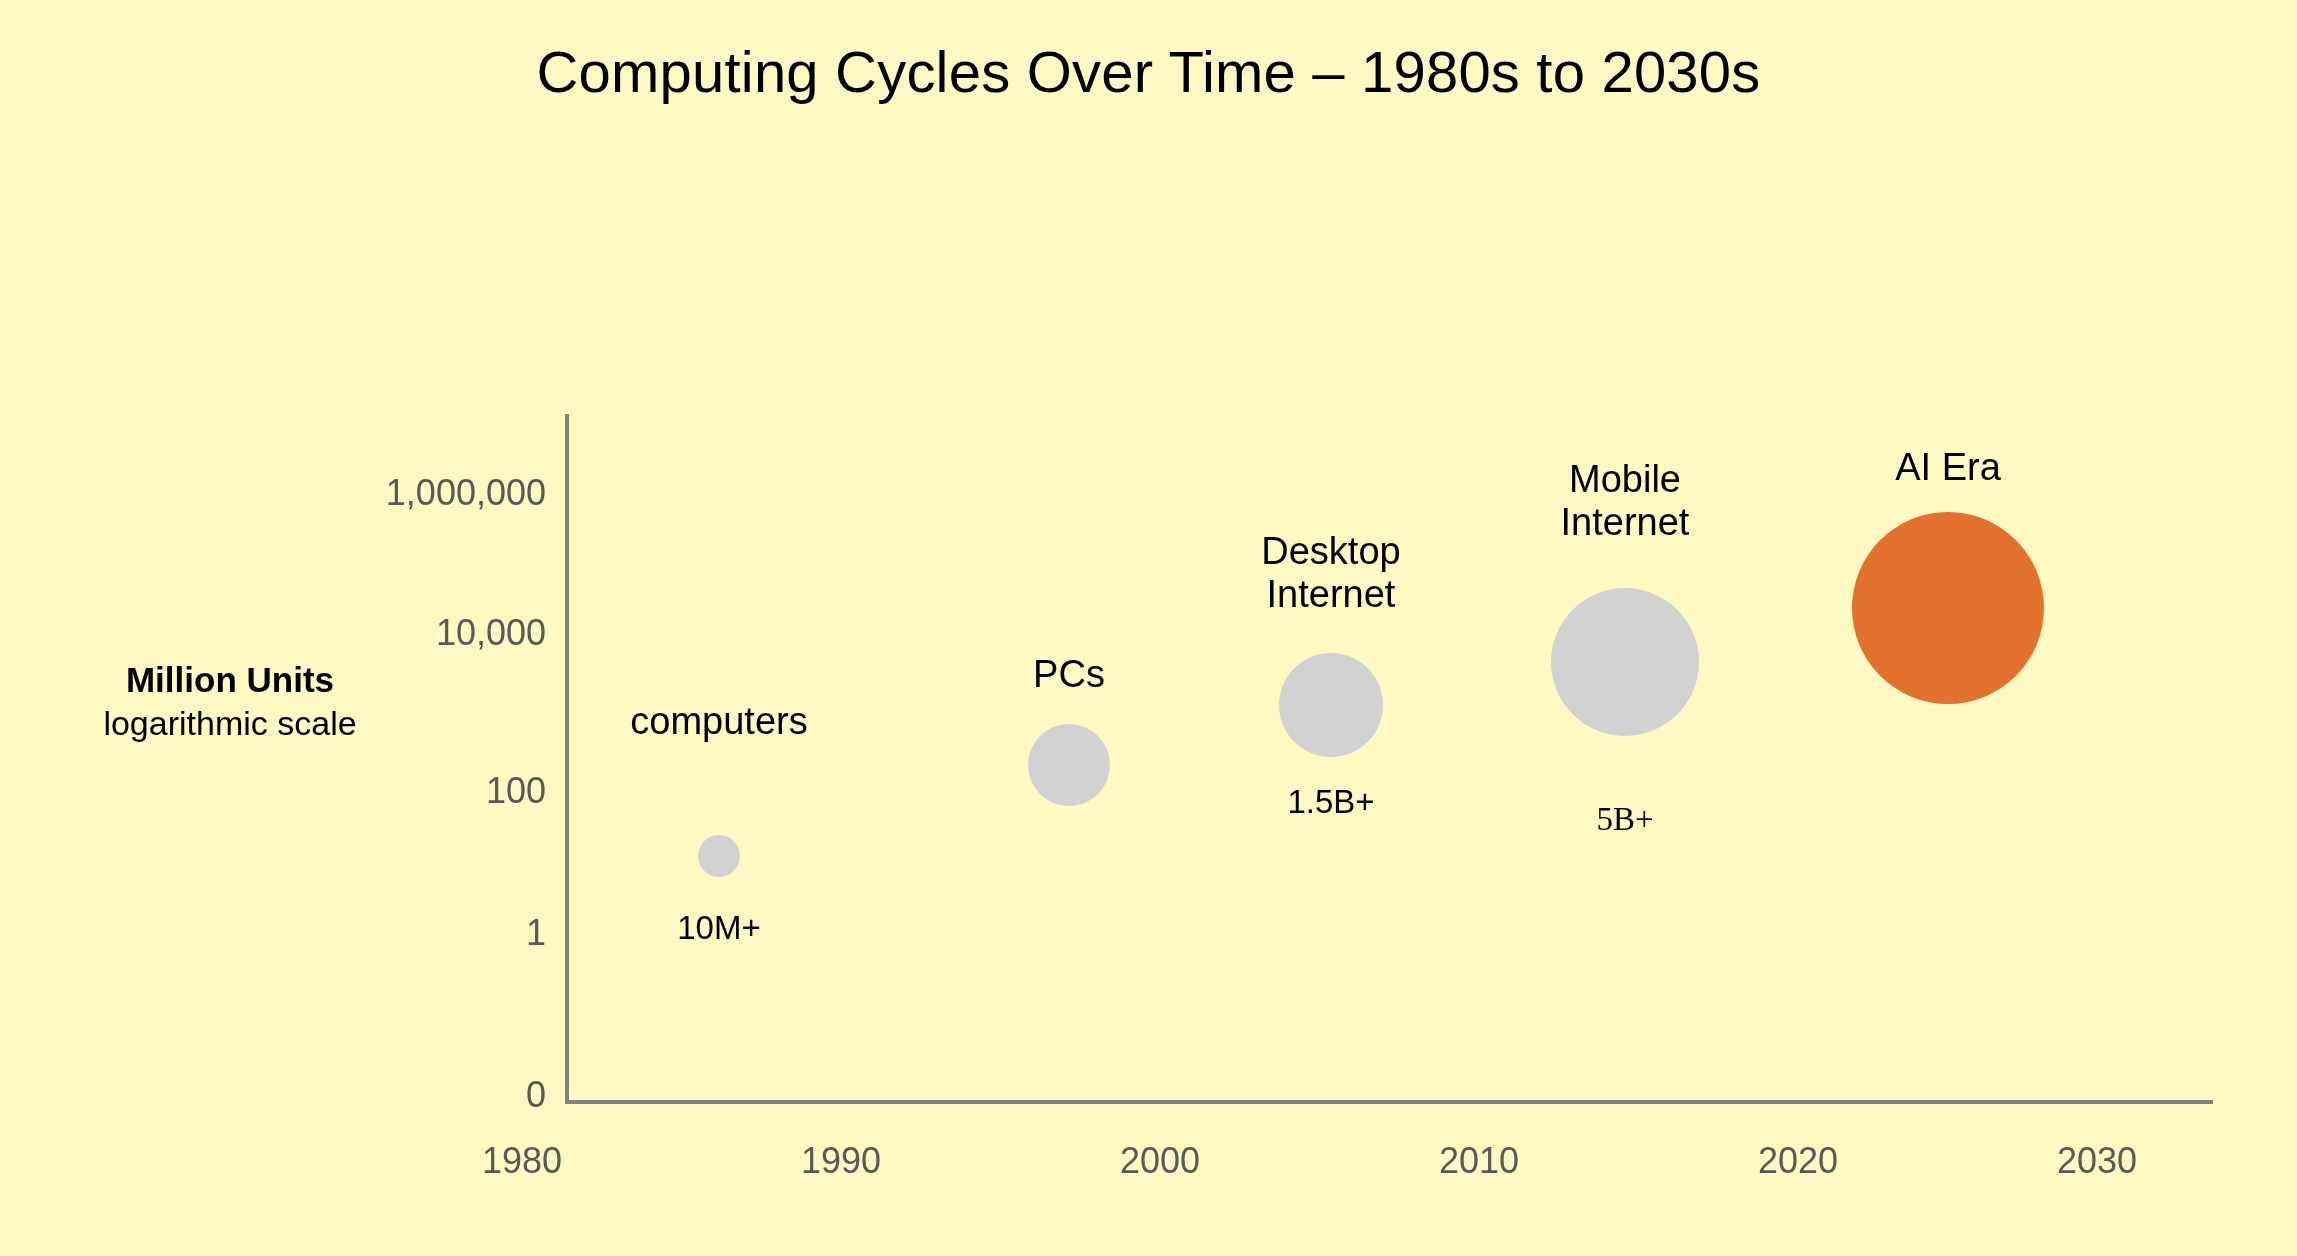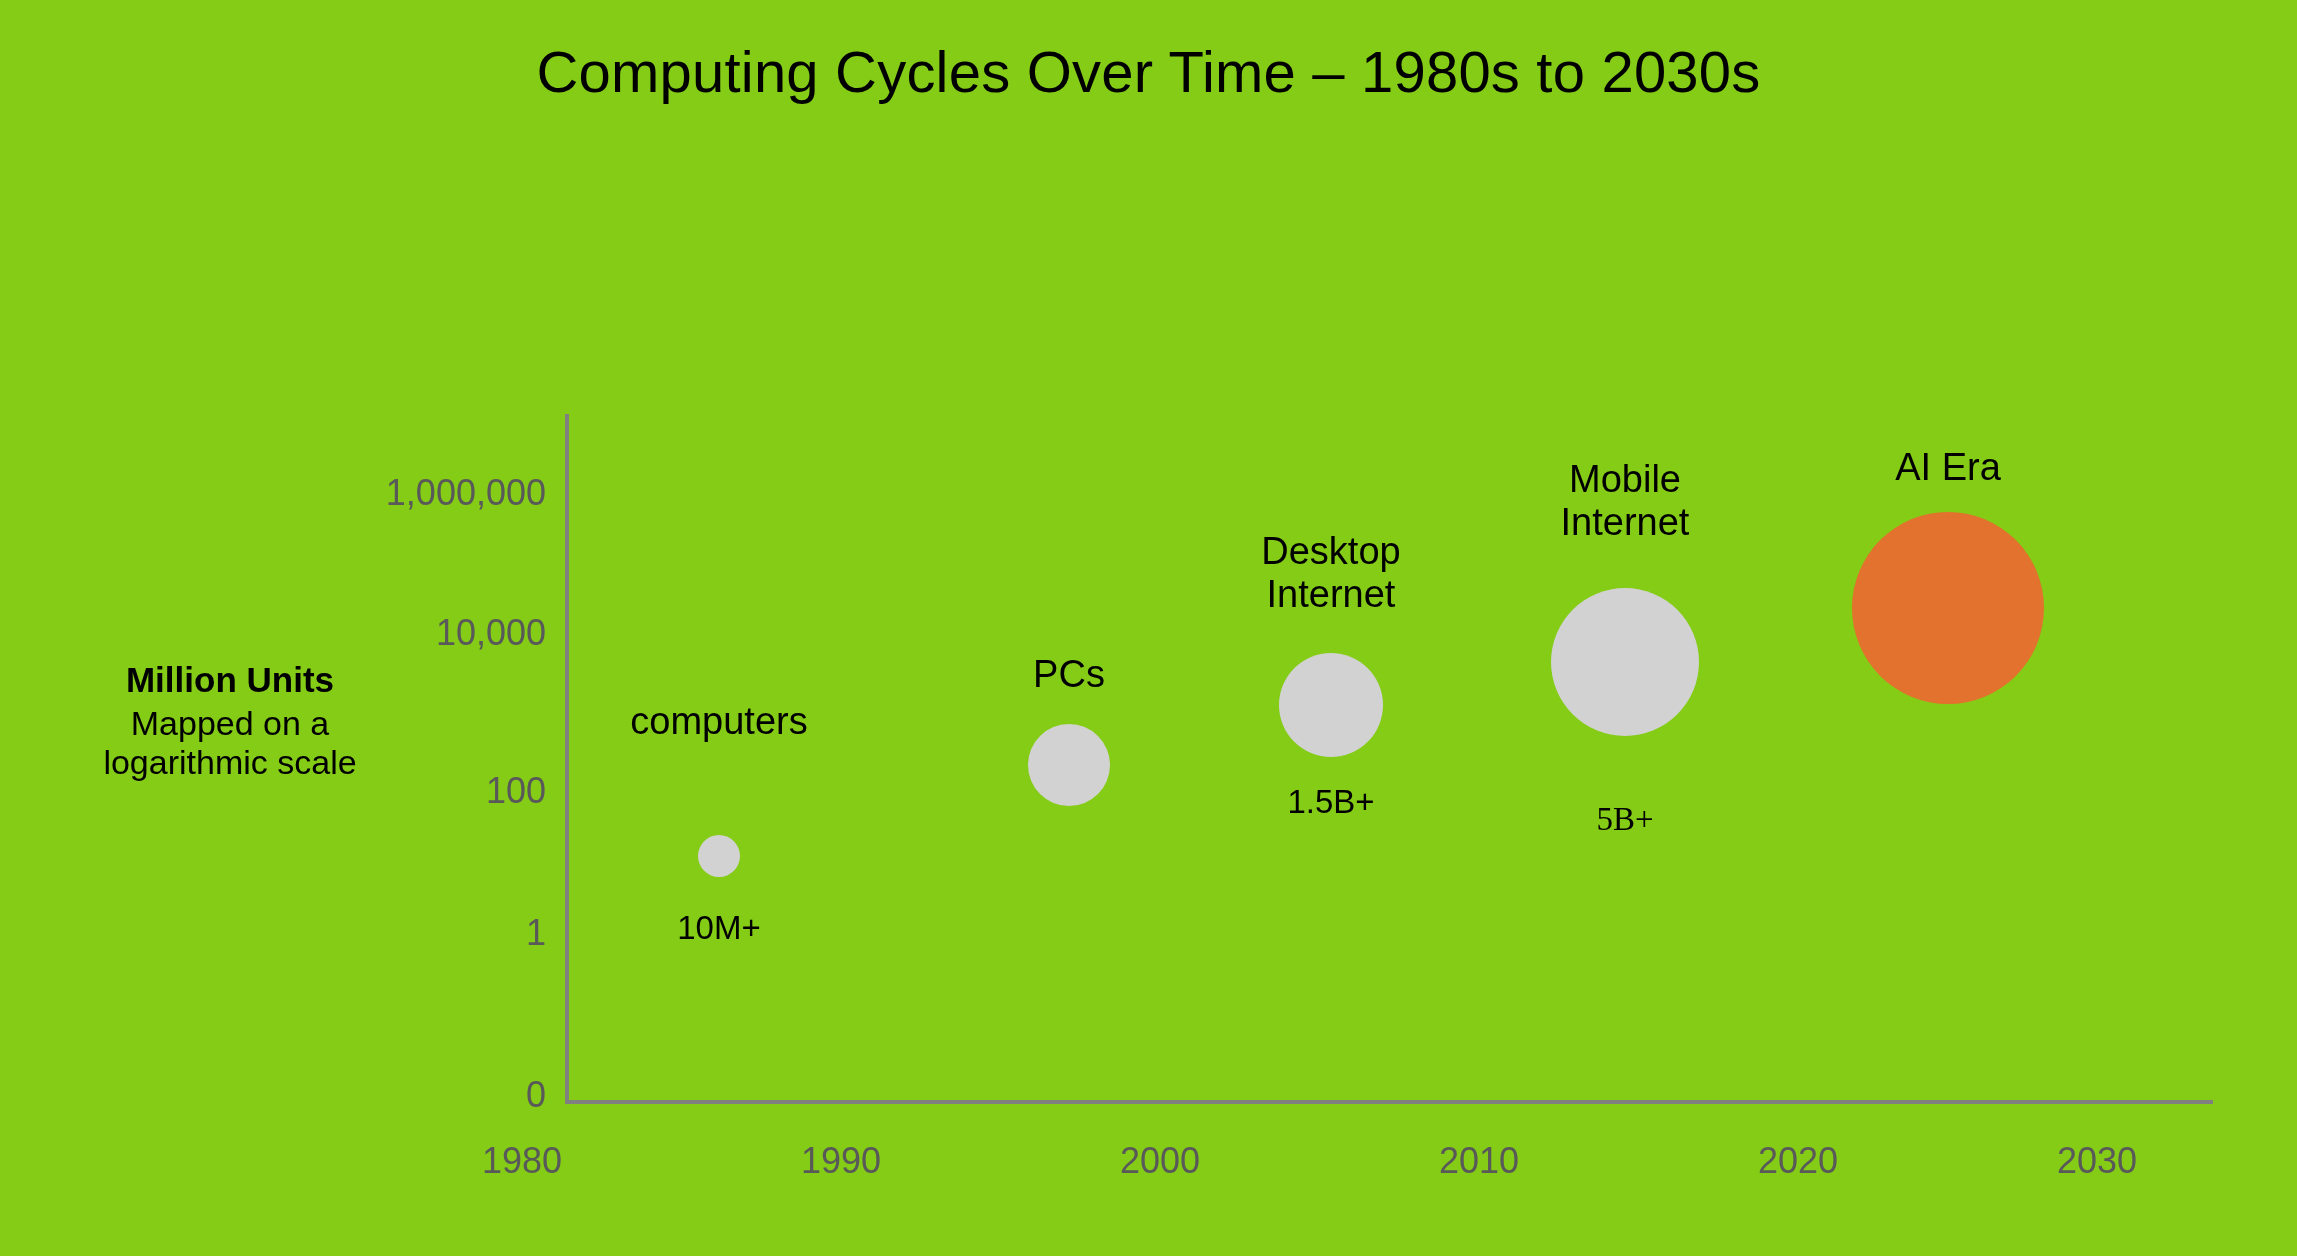--- a/index.html
+++ b/index.html
@@ -7,21 +7,21 @@
     padding: 0;
     background: #ffffff;
   }
   body {
     font-family: "Liberation Sans", sans-serif;
   }
   #page {
     position: relative;
     width: 2297px;
     height: 1256px;
-    background: #84cc16;
+    background: #fef9c3;
     overflow: hidden;
   }
 
   
   #chart-title {
     position: absolute;
     left: 0;
     top: 38px;
     width: 2297px;
     text-align: center;
@@ -134,21 +134,20 @@
   <div id="chart-title">Computing Cycles Over Time – 1980s to 2030s</div>
 
   <svg id="axis-svg" viewBox="0 0 2297 1256" preserveAspectRatio="none">
     <line x1="567" y1="414" x2="567" y2="1102" stroke="#808080" stroke-width="4"></line>
     <line x1="565" y1="1102" x2="2213" y2="1102" stroke="#808080" stroke-width="4"></line>
   </svg>
 
   <div id="y-axis-label-block">
     <div id="y-axis-label-title">Million Units</div>
     <div id="y-axis-label-sub">
-      <div>Mapped on a</div>
       <div>logarithmic scale</div>
     </div>
   </div>
 
   <div id="y-ticks">
       <div class="y-tick" style="top: 472px; color: rgb(89, 89, 89);">1,000,000</div>
       <div class="y-tick" style="top: 612px; color: rgb(89, 89, 89);">10,000</div>
       <div class="y-tick" style="top: 770px; color: rgb(89, 89, 89);">100</div>
       <div class="y-tick" style="top: 912px; color: rgb(89, 89, 89);">1</div>
       <div class="y-tick" style="top: 1074px; color: rgb(89, 89, 89);">0</div>

